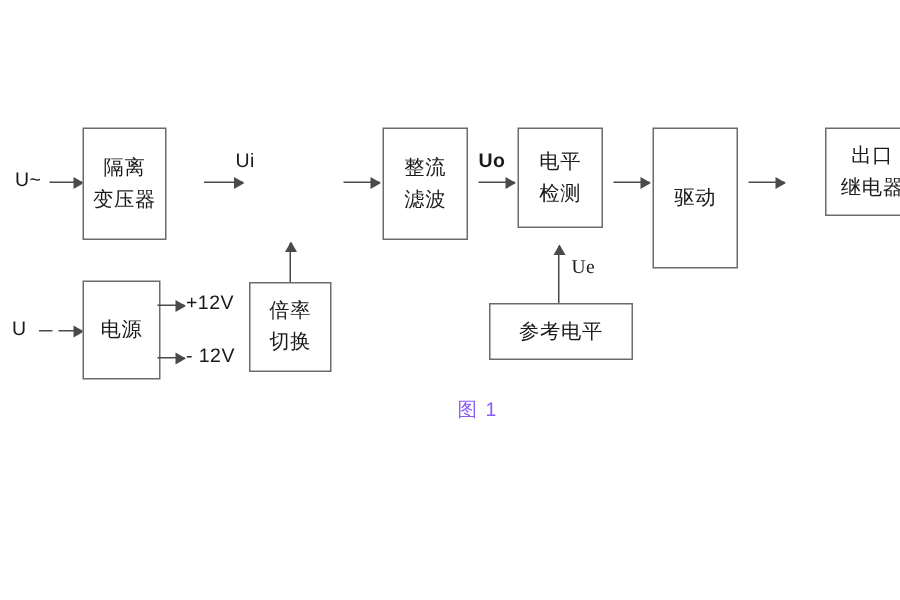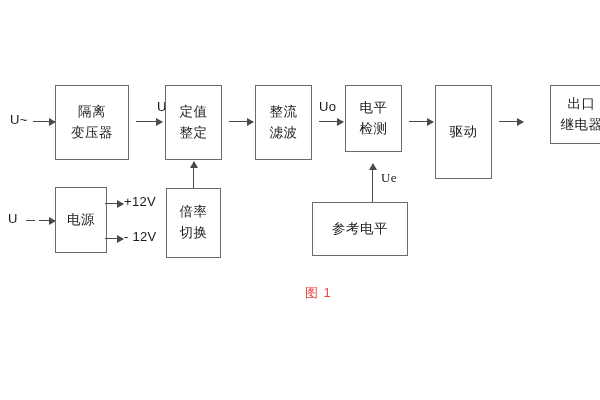--- a/index.html
+++ b/index.html
@@ -35,25 +35,24 @@
   }
   .sig {
     position: absolute;
     color: #1a1a1a;
     font-size: 13px;
     white-space: nowrap;
     letter-spacing: 0.3px;
   }
   .caption {
     position: absolute;
-    color: #ef4444;
+    color: #8b5cf6;
     font-size: 13px;
     letter-spacing: 1px;
     white-space: nowrap;
-    margin-top: 20px;
   }
   .arrow-h {
     position: absolute;
     height: 1.4px;
     background: #4a4a4a;
   }
   .arrow-h::after {
     content: "";
     position: absolute;
     right: -1px;
@@ -85,41 +84,37 @@
   }
 </style>
 </head>
 <body>
 
 <div id="canvas">
 
   <div class="sig" style="left:10px; top:112px;">U~</div>
   <div class="arrow-h" style="left:33px; top:121px; width:22px;"></div>
 
-  <div class="block" style="left:55px; top:85px; width:74px; height:75px;">
+  <div class="block" style="left:55px; top:85px; width:56px; height:75px;">
     <span class="ln">隔离</span>
     <span class="ln">变压器</span>
   </div>
 
   <div class="sig" style="left:137px; top:99px;margin-left:20px;">Ui</div>
   <div class="arrow-h" style="left:136px; top:121px; width:26px;"></div>
 
-  <div class="block" style="left:165px; top:85px; width:57px; height:75px;">
-    <span class="ln">定值</span>
-    <span class="ln">整定</span>
-  </div>
 
   <div class="arrow-h" style="left:229px; top:121px; width:24px;"></div>
 
   <div class="block" style="left:255px; top:85px; width:57px; height:75px;">
     <span class="ln">整流</span>
     <span class="ln">滤波</span>
   </div>
 
-  <div class="sig" style="left:319px; top:99px;">Uo</div>
+  <div class="sig" style="left:319px; top:99px;font-weight:bold;">Uo</div>
   <div class="arrow-h" style="left:319px; top:121px; width:24px;"></div>
 
   <div class="block" style="left:345px; top:85px; width:57px; height:67px;">
     <span class="ln">电平</span>
     <span class="ln">检测</span>
   </div>
 
   <div class="arrow-h" style="left:409px; top:121px; width:24px;"></div>
 
   <div class="block" style="left:435px; top:85px; width:57px; height:94px;">
@@ -141,28 +136,28 @@
   <div class="block" style="left:55px; top:187px; width:52px; height:66px;">
     <span class="ln">电源</span>
   </div>
 
   <div class="arrow-h" style="left:105px; top:203px; width:18px;"></div>
   <div class="sig" style="left:124px; top:194px;">+12V</div>
 
   <div class="arrow-h" style="left:105px; top:238px; width:18px;"></div>
   <div class="sig" style="left:124px; top:229px;">- 12V</div>
 
-  <div class="block" style="left:166px; top:188px; width:55px; height:70px;">
+  <div class="block" style="left:166px; top:188px; width:55px; height:60px;">
     <span class="ln">倍率</span>
     <span class="ln">切换</span>
   </div>
 
   <div class="arrow-v-up" style="left:193px; top:162px; height:26px;"></div>
 
-  <div class="block" style="left:312px; top:202px; width:96px; height:54px;">
+  <div class="block" style="left:326px; top:202px; width:96px; height:38px;">
     <span class="ln">参考电平</span>
   </div>
   <div class="arrow-v-up" style="left:372px; top:164px; height:38px;"></div>
   <div class="sig" style="left:381px; top:170px;font-family:Liberation Serif, serif;">Ue</div>
 
   <div class="caption" style="left:305px; top:264px;">图 1</div>
 
 </div>
 
 </body></html>

